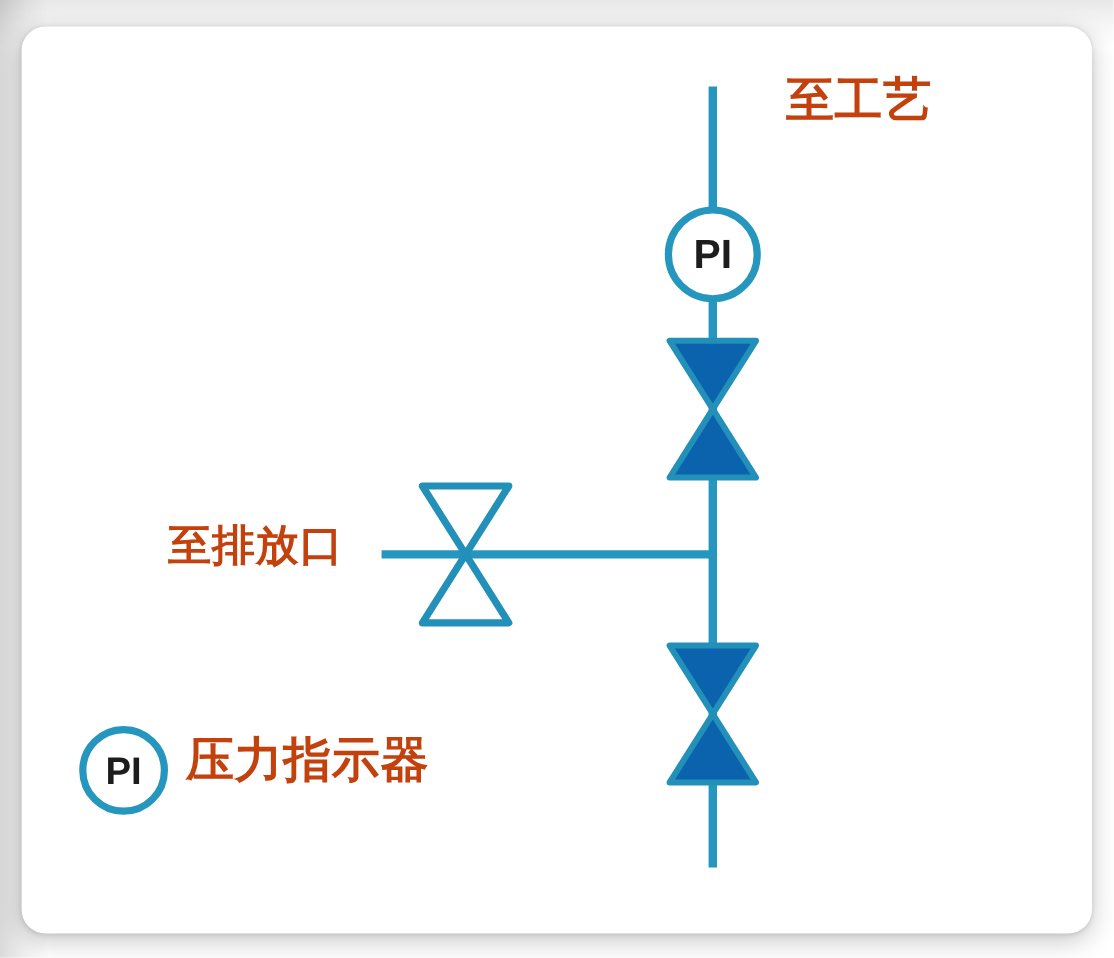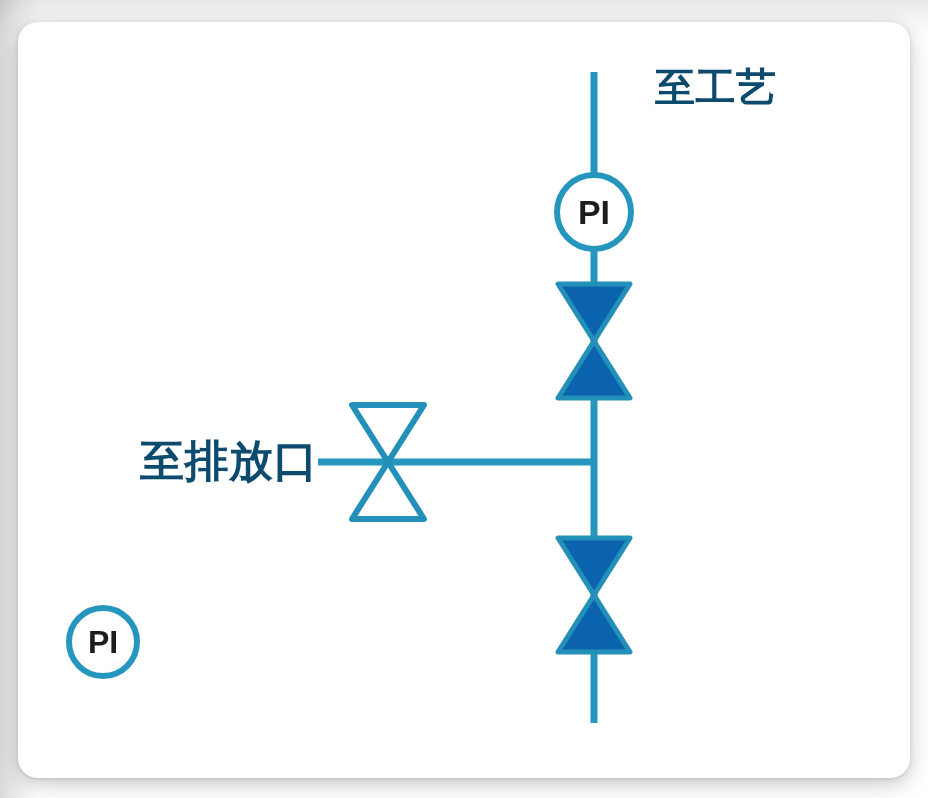--- a/index.html
+++ b/index.html
@@ -51,37 +51,37 @@
   svg.diagram {
     position: absolute;
     left: 0;
     top: 0;
     width: 928px;
     height: 798px;
     overflow: visible;
   }
   .label {
     position: absolute;
-    font-family: Liberation Serif, serif;
+    font-family: Liberation Mono, monospace;
     font-weight: bold;
-    color: #0c4a6e;
+    color: #c2410c;
     white-space: nowrap;
     letter-spacing: 0.5px;
     line-height: 1;
     -webkit-font-smoothing: antialiased;
   }
   .label-to-process {
     left: 655px;
     top: 68px;
     font-size: 40px;
   }
   .label-to-drain {
     left: 140px;
     top: 440px;
-    font-size: 44px;
+    font-size: 36px;
   }
   .label-fluid-transfer {
     left: 655px;
     top: 688px;
     font-size: 40px;
   }
   .label-legend-text {
     left: 155px;
     top: 618px;
     font-size: 40px;
@@ -139,15 +139,16 @@
         <text class="pi-text" x="103" y="642" font-size="32" text-anchor="middle" dominant-baseline="central">PI</text>
       </g>
 
     </svg>
 
     <div class="label label-to-process">至工艺</div>
 
     <div class="label label-to-drain">至排放口</div>
 
 
+    <div class="label label-legend-text">压力指示器</div>
 
   </div>
 </div>
 
 </body></html>

